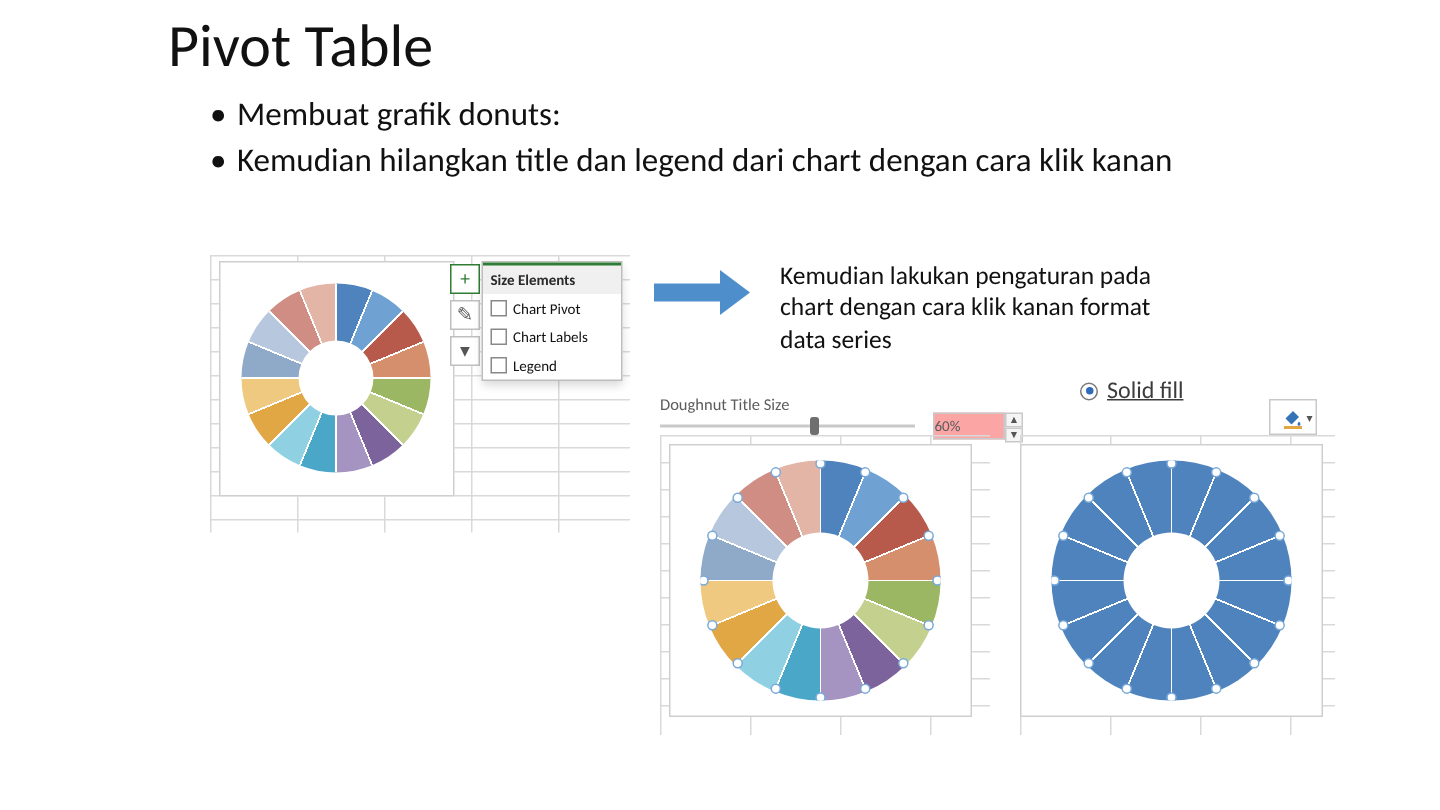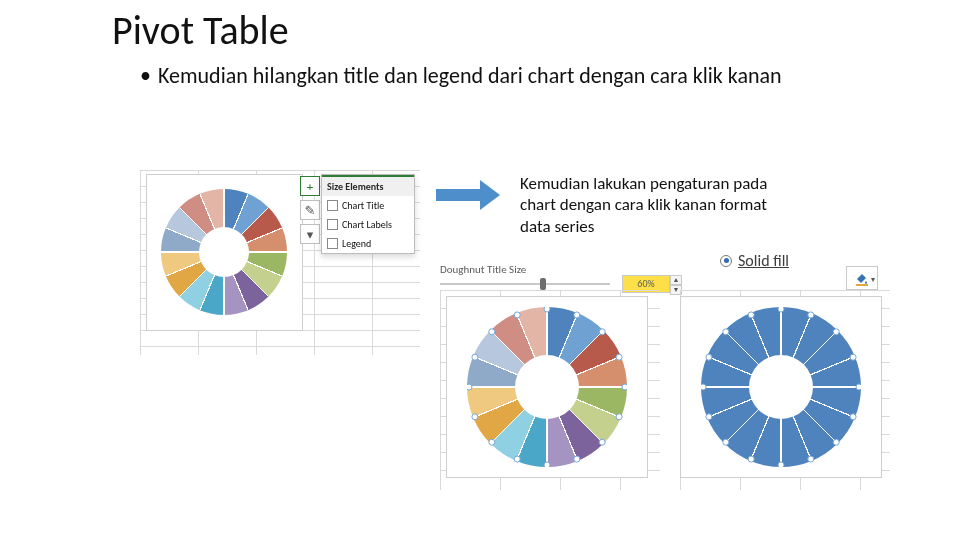--- a/index.html
+++ b/index.html
@@ -29,21 +29,21 @@
   .arrow{position:absolute;left:436px;top:180px;width:64px;height:30px;}
   .arrow .bar{position:absolute;left:0;top:9px;width:46px;height:12px;background:#4e8fcb;}
   .arrow .head{position:absolute;left:44px;top:0;width:0;height:0;border-top:15px solid transparent;border-bottom:15px solid transparent;border-left:20px solid #4e8fcb;}
 
   
   .holesize{position:absolute;left:440px;top:263px;width:260px;font-size:11px;color:#5c5c5c;}
   .holesize .lbl{margin-bottom:2px;}
   .holesize .track{position:relative;height:12px;}
   .holesize .line{position:absolute;top:5px;left:0;width:170px;height:2px;background:#c9c9c9;}
   .holesize .knob{position:absolute;top:0;left:100px;width:6px;height:12px;background:#6e6e6e;border-radius:2px;}
-  .holesize .valbox{position:absolute;top:-3px;left:182px;width:46px;height:16px;border:1px solid #c9c9c9;background:#fde047;text-align:center;line-height:16px;font-size:10px;}
+  .holesize .valbox{position:absolute;top:-3px;left:182px;width:46px;height:16px;border:1px solid #c9c9c9;background:#fca5a5;line-height:16px;font-size:10px;}
   .holesize .spn{position:absolute;top:-3px;left:230px;width:12px;height:18px;}
   .holesize .spn div{height:8px;border:1px solid #c9c9c9;background:#f5f5f5;margin-bottom:0;font-size:7px;text-align:center;line-height:7px;color:#555;}
 
   .solidfill{position:absolute;left:720px;top:251px;font-size:16px;color:#3c3c3c;display:flex;align-items:center;gap:6px;}
   .solidfill .radio{width:10px;height:10px;border:1px solid #7a7a7a;border-radius:50%;display:flex;align-items:center;justify-content:center;}
   .solidfill .radio .d{width:5px;height:5px;background:#2e6bb8;border-radius:50%;}
   .fillcolor{position:absolute;left:846px;top:266px;width:30px;height:22px;border:1px solid #c9c9c9;display:flex;align-items:center;justify-content:center;}
   .fillcolor svg{display:block;}
   .fillcolor .dd{position:absolute;right:2px;top:7px;font-size:8px;color:#555;}
 
@@ -56,20 +56,24 @@
   .donut .hole{position:absolute;border-radius:50%;background:#fff;}
   .sel circle.handle{fill:#fff;stroke:#78a9d8;stroke-width:1;}
 </style>
 </head>
 <body>
 
 <div class="slide">
   <div class="title">Pivot Table</div>
 
   <div class="bullets">
+    <div class="row">
+        <div class="dot"></div>
+        <div class="txt">Membuat grafik donuts:</div>
+      </div>
     <div class="row">
         <div class="dot"></div>
         <div class="txt">Kemudian hilangkan title dan legend dari chart dengan cara klik kanan</div>
       </div>
   </div>
 
   <div class="note">Kemudian lakukan pengaturan pada chart dengan cara klik kanan format data series</div>
 
   <div class="ex1">
     <div class="grid">
@@ -99,21 +103,21 @@
     </div>
     <div class="sidebtns">
       <div class="sb" style="border-color:#2e7d32;color:#2e7d32">+</div>
       <div class="sb">✎</div>
       <div class="sb">▾</div>
     </div>
     <div class="popover">
       <div class="hd">Size Elements</div>
       <div class="opt">
           <div class="cb"></div>
-          <span>Chart Title</span>
+          <span>Chart Pivot</span>
         </div>
       <div class="opt">
           <div class="cb"></div>
           <span>Chart Labels</span>
         </div>
       <div class="opt">
           <div class="cb"></div>
           <span>Legend</span>
         </div>
     </div>

